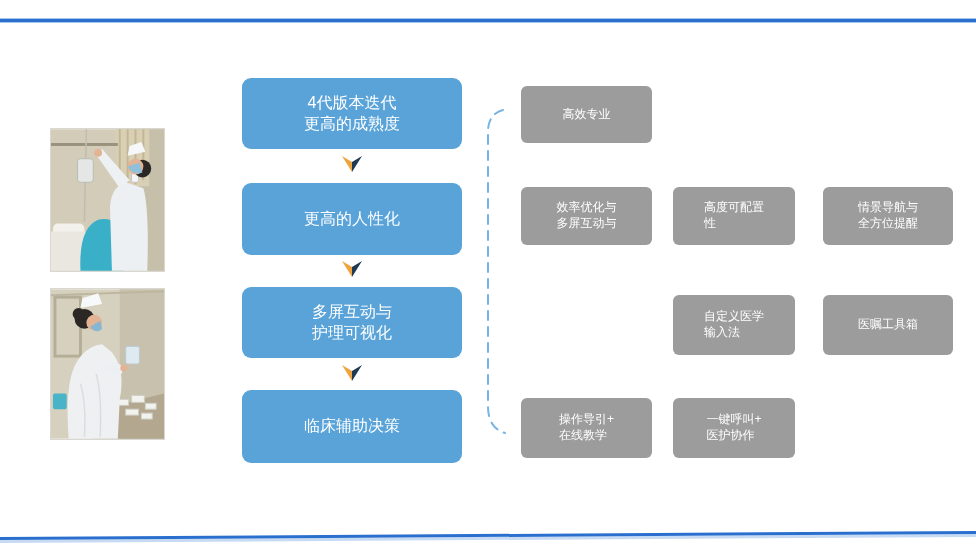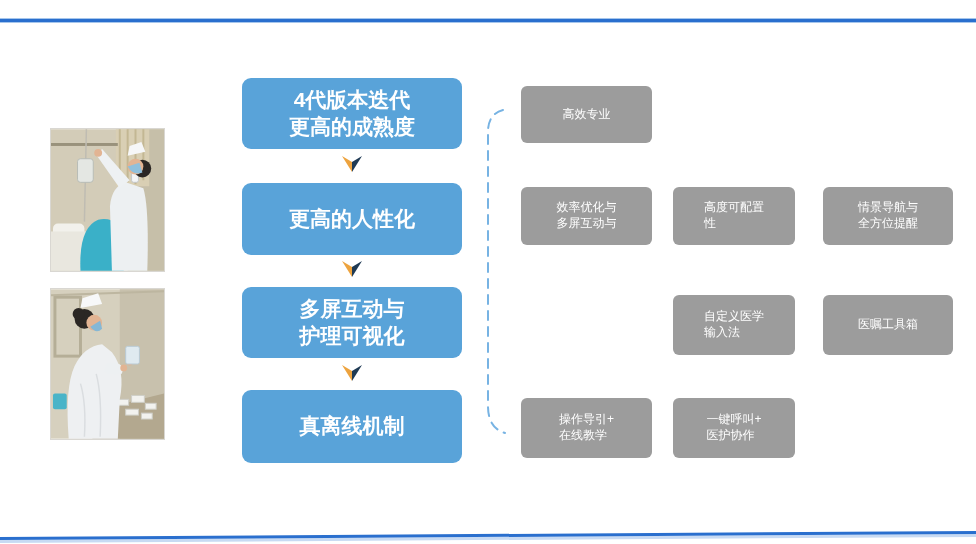--- a/index.html
+++ b/index.html
@@ -13,21 +13,21 @@
 
   
   .photo{position:absolute;border:1px solid #d9d7d2;box-sizing:border-box;}
   .photo1{left:50px;top:128px;width:115px;height:144px;}
   .photo2{left:50px;top:288px;width:115px;height:152px;}
 
   
   .flow-box{position:absolute;left:242px;width:220px;background:#59a3d9;border-radius:9px;
             display:flex;align-items:center;justify-content:center;}
   .fb1{top:78px;height:71px;} .fb2{top:183px;height:72px;} .fb3{top:287px;height:71px;} .fb4{top:390px;height:73px;}
-  .flow-label{color:#ffffff;font-weight:bold;font-size:21px;line-height:1.28;text-align:center;white-space:pre-line;}
+  .flow-label{color:#ffffff;font-weight:normal;font-size:16px;line-height:1.28;text-align:center;white-space:pre-line;}
 
   .arrow{position:absolute;left:342px;width:20px;height:16px;}
   .a1{top:156px;} .a2{top:261px;} .a3{top:365px;}
 
   
   .brace{position:absolute;left:478px;top:100px;width:36px;height:345px;}
 
   
   .feat{position:absolute;background:#9c9c9c;border-radius:6px;
         display:flex;align-items:center;justify-content:center;}
@@ -112,21 +112,21 @@
   </svg>
   <div class="flow-box fb3">
     <div class="flow-label">多屏互动与
 护理可视化</div>
   </div>
   <svg class="arrow a3" viewBox="0 0 24 19" aria-hidden="true">
     <polygon points="0,0 12,7 12,19" fill="#eda33e"></polygon>
     <polygon points="24,0 12,7 12,19" fill="#1f3a54"></polygon>
   </svg>
   <div class="flow-box fb4">
-    <div class="flow-label">真离线机制</div>
+    <div class="flow-label">临床辅助决策</div>
   </div>
 
   <svg class="brace" viewBox="0 0 36 345" aria-hidden="true">
     <path d="M25 10 Q10 14 10 32 L10 306 Q10 328 27 333" fill="none" stroke="#77b3e3" stroke-width="2" stroke-dasharray="9 7" stroke-linecap="round"></path>
   </svg>
 
   <div class="feat r1 c1">
     <div class="feat-label">高效专业</div>
   </div>
 

